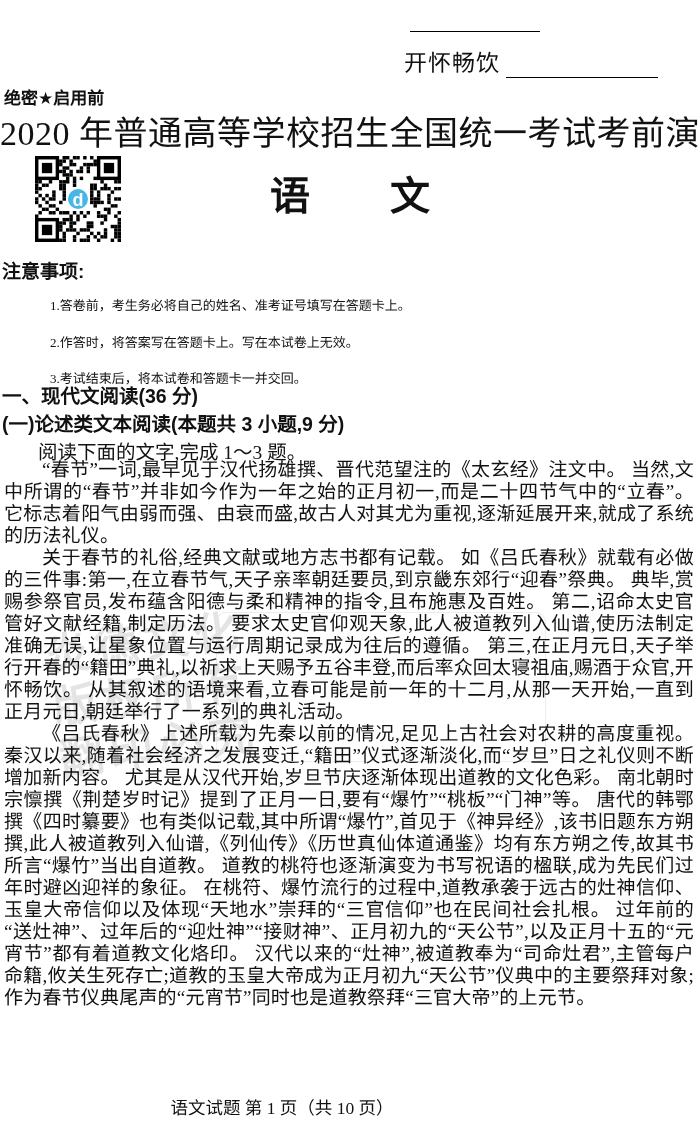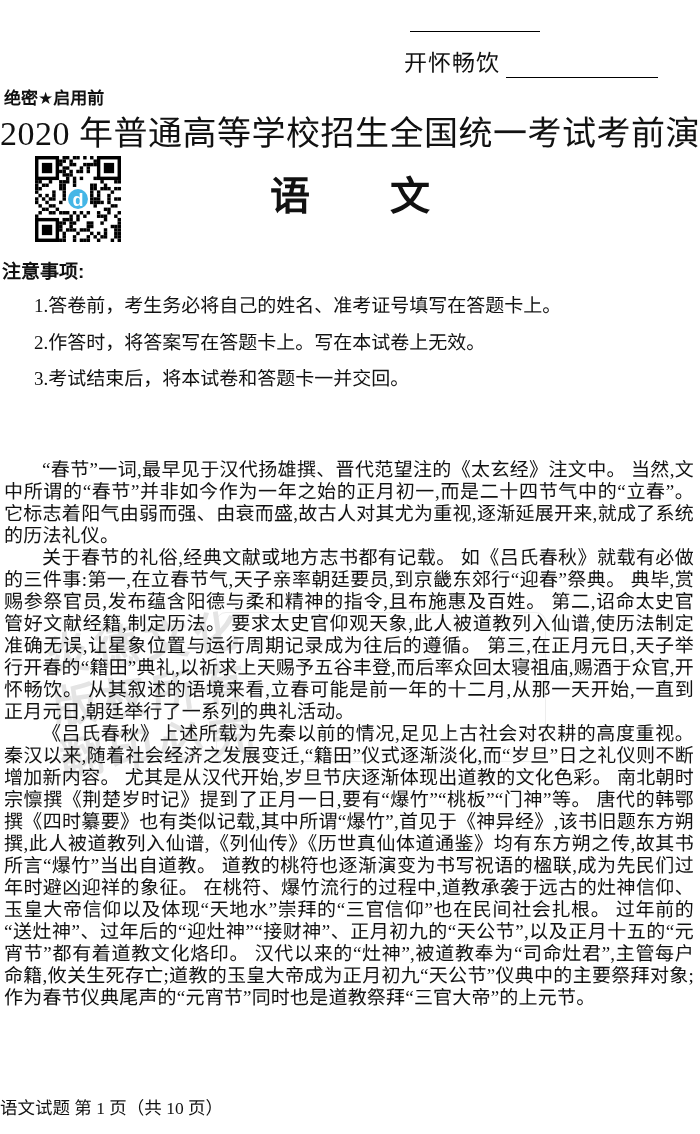--- a/index.html
+++ b/index.html
@@ -20,37 +20,37 @@
 
   
   .secrecy { position:absolute; top:84px; left:4px; font-family:"Liberation Sans","DejaVu Sans",sans-serif; font-weight:bold; font-size:17px; z-index:2; }
   .exam-title { position:absolute; top:106px; left:0; width:700px; text-align:center; font-size:34px; letter-spacing:0.5px; white-space:nowrap; z-index:2; }
   .qr-wrap { position:absolute; top:156px; left:35px; width:86px; height:86px; z-index:2; }
   .subject-title { position:absolute; top:164px; left:0; width:700px; text-align:center; font-size:40px; font-weight:bold; white-space:pre; z-index:2; }
 
   
   .notice { position:absolute; top:256px; left:2px; width:692px; z-index:2; }
   .notice-heading { font-family:"Liberation Sans","DejaVu Sans",sans-serif; font-weight:bold; font-size:19px; margin-bottom:5px; }
-  .notice-item { font-size:19px; margin-left:32px; line-height:36.5px; }
+  .notice-item { font-size:13px; margin-left:48px; line-height:36.5px; }
 
   
   .sections { position:absolute; top:383px; left:2px; width:694px; z-index:2; }
   .part-heading, .sub-heading { font-family:"Liberation Sans","DejaVu Sans",sans-serif; font-weight:bold; font-size:19.5px; line-height:27.5px; }
   .instruction { font-size:19.5px; line-height:26px; margin-left:36px; margin-top:2px; }
 
   
   .passage { position:absolute; top:459px; left:4px; width:690px; z-index:2; }
   .passage p { font-size:19px; line-height:22px; text-align:justify; text-indent:2em; letter-spacing:0.2px; }
 
   
   .watermark { position:absolute; top:618px; left:52px; z-index:0; transform:rotate(-8deg); color:#e4e4e4; font-weight:bold; font-size:44px; line-height:52px; letter-spacing:6px; user-select:none; white-space:nowrap; }
   .wm-box { position:absolute; top:612px; left:216px; width:330px; height:150px; border:1.5px solid #ededed; border-radius:10px; z-index:0; }
 
   
-  .footer { position:absolute; top:1094px; left:0; width:564px; text-align:left; font-size:17.5px; z-index:2; }
+  .footer { position:absolute; top:1094px; left:0; width:564px; text-align:center; font-size:17.5px; z-index:2; }
 </style>
 </head>
 <body>
 
 <div class="page">
 
   <div class="wm-box"></div>
   <div class="watermark">
     <div>炎德文化</div>
     <div>版权所有</div>
@@ -279,20 +279,25 @@
 
   <div class="subject-title">语　　文</div>
 
   <div class="notice">
     <div class="notice-heading">注意事项:</div>
     <div class="notice-item">1.答卷前，考生务必将自己的姓名、准考证号填写在答题卡上。</div>
     <div class="notice-item">2.作答时，将答案写在答题卡上。写在本试卷上无效。</div>
     <div class="notice-item">3.考试结束后，将本试卷和答题卡一并交回。</div>
   </div>
 
+  <div class="sections">
+    <div class="part-heading">一、现代文阅读(36 分)</div>
+    <div class="sub-heading">(一)论述类文本阅读(本题共 3 小题,9 分)</div>
+    <div class="instruction">阅读下面的文字,完成 1～3 题。</div>
+  </div>
 
   <div class="passage">
     <p>“春节”一词,最早见于汉代扬雄撰、晋代范望注的《太玄经》注文中。 当然,文中所谓的“春节”并非如今作为一年之始的正月初一,而是二十四节气中的“立春”。 它标志着阳气由弱而强、由衰而盛,故古人对其尤为重视,逐渐延展开来,就成了系统的历法礼仪。</p>
     <p>关于春节的礼俗,经典文献或地方志书都有记载。 如《吕氏春秋》就载有必做的三件事:第一,在立春节气,天子亲率朝廷要员,到京畿东郊行“迎春”祭典。 典毕,赏赐参祭官员,发布蕴含阳德与柔和精神的指令,且布施惠及百姓。 第二,诏命太史官管好文献经籍,制定历法。 要求太史官仰观天象,此人被道教列入仙谱,使历法制定准确无误,让星象位置与运行周期记录成为往后的遵循。 第三,在正月元日,天子举行开春的“籍田”典礼,以祈求上天赐予五谷丰登,而后率众回太寝祖庙,赐酒于众官,开怀畅饮。 从其叙述的语境来看,立春可能是前一年的十二月,从那一天开始,一直到正月元日,朝廷举行了一系列的典礼活动。</p>
     <p>《吕氏春秋》上述所载为先秦以前的情况,足见上古社会对农耕的高度重视。 秦汉以来,随着社会经济之发展变迁,“籍田”仪式逐渐淡化,而“岁旦”日之礼仪则不断增加新内容。 尤其是从汉代开始,岁旦节庆逐渐体现出道教的文化色彩。 南北朝时宗懔撰《荆楚岁时记》提到了正月一日,要有“爆竹”“桃板”“门神”等。 唐代的韩鄂撰《四时纂要》也有类似记载,其中所谓“爆竹”,首见于《神异经》,该书旧题东方朔撰,此人被道教列入仙谱,《列仙传》《历世真仙体道通鉴》均有东方朔之传,故其书所言“爆竹”当出自道教。 道教的桃符也逐渐演变为书写祝语的楹联,成为先民们过年时避凶迎祥的象征。 在桃符、爆竹流行的过程中,道教承袭于远古的灶神信仰、玉皇大帝信仰以及体现“天地水”崇拜的“三官信仰”也在民间社会扎根。 过年前的“送灶神”、过年后的“迎灶神”“接财神”、正月初九的“天公节”,以及正月十五的“元宵节”都有着道教文化烙印。 汉代以来的“灶神”,被道教奉为“司命灶君”,主管每户命籍,攸关生死存亡;道教的玉皇大帝成为正月初九“天公节”仪典中的主要祭拜对象;作为春节仪典尾声的“元宵节”同时也是道教祭拜“三官大帝”的上元节。</p>
   </div>
 
   <div class="footer">语文试题 第 1 页（共 10 页）</div>
 
 </div>

